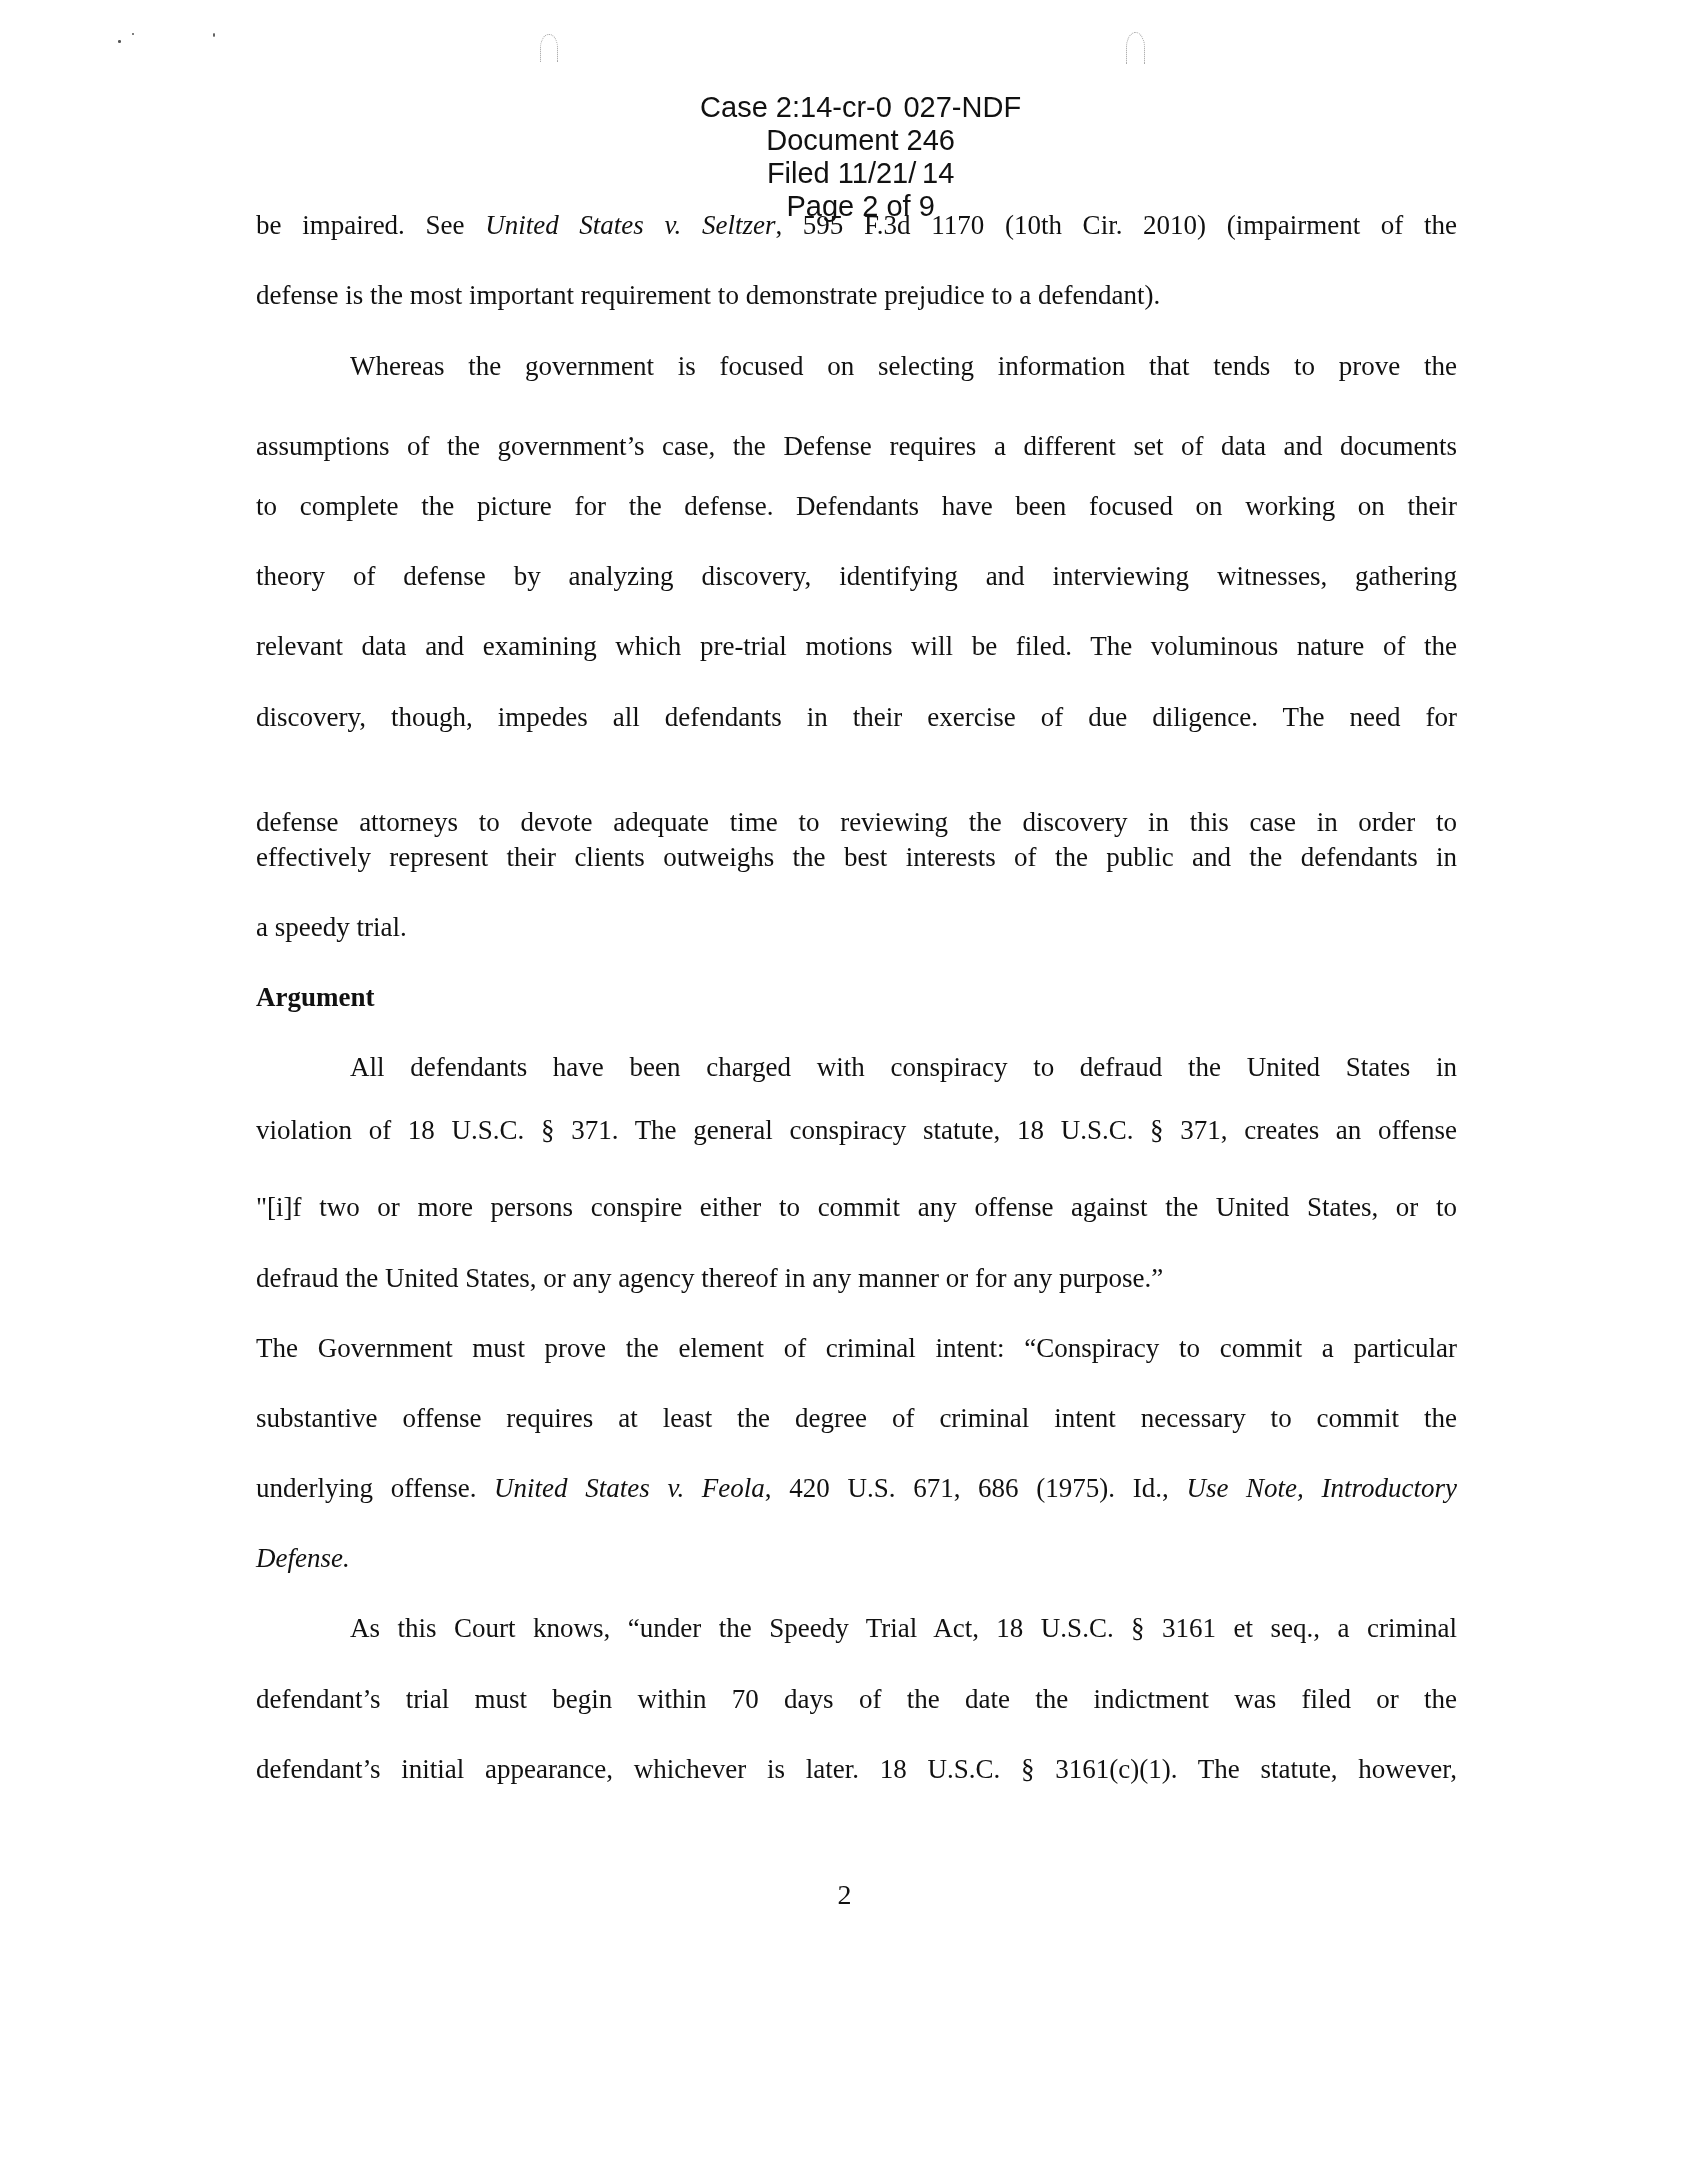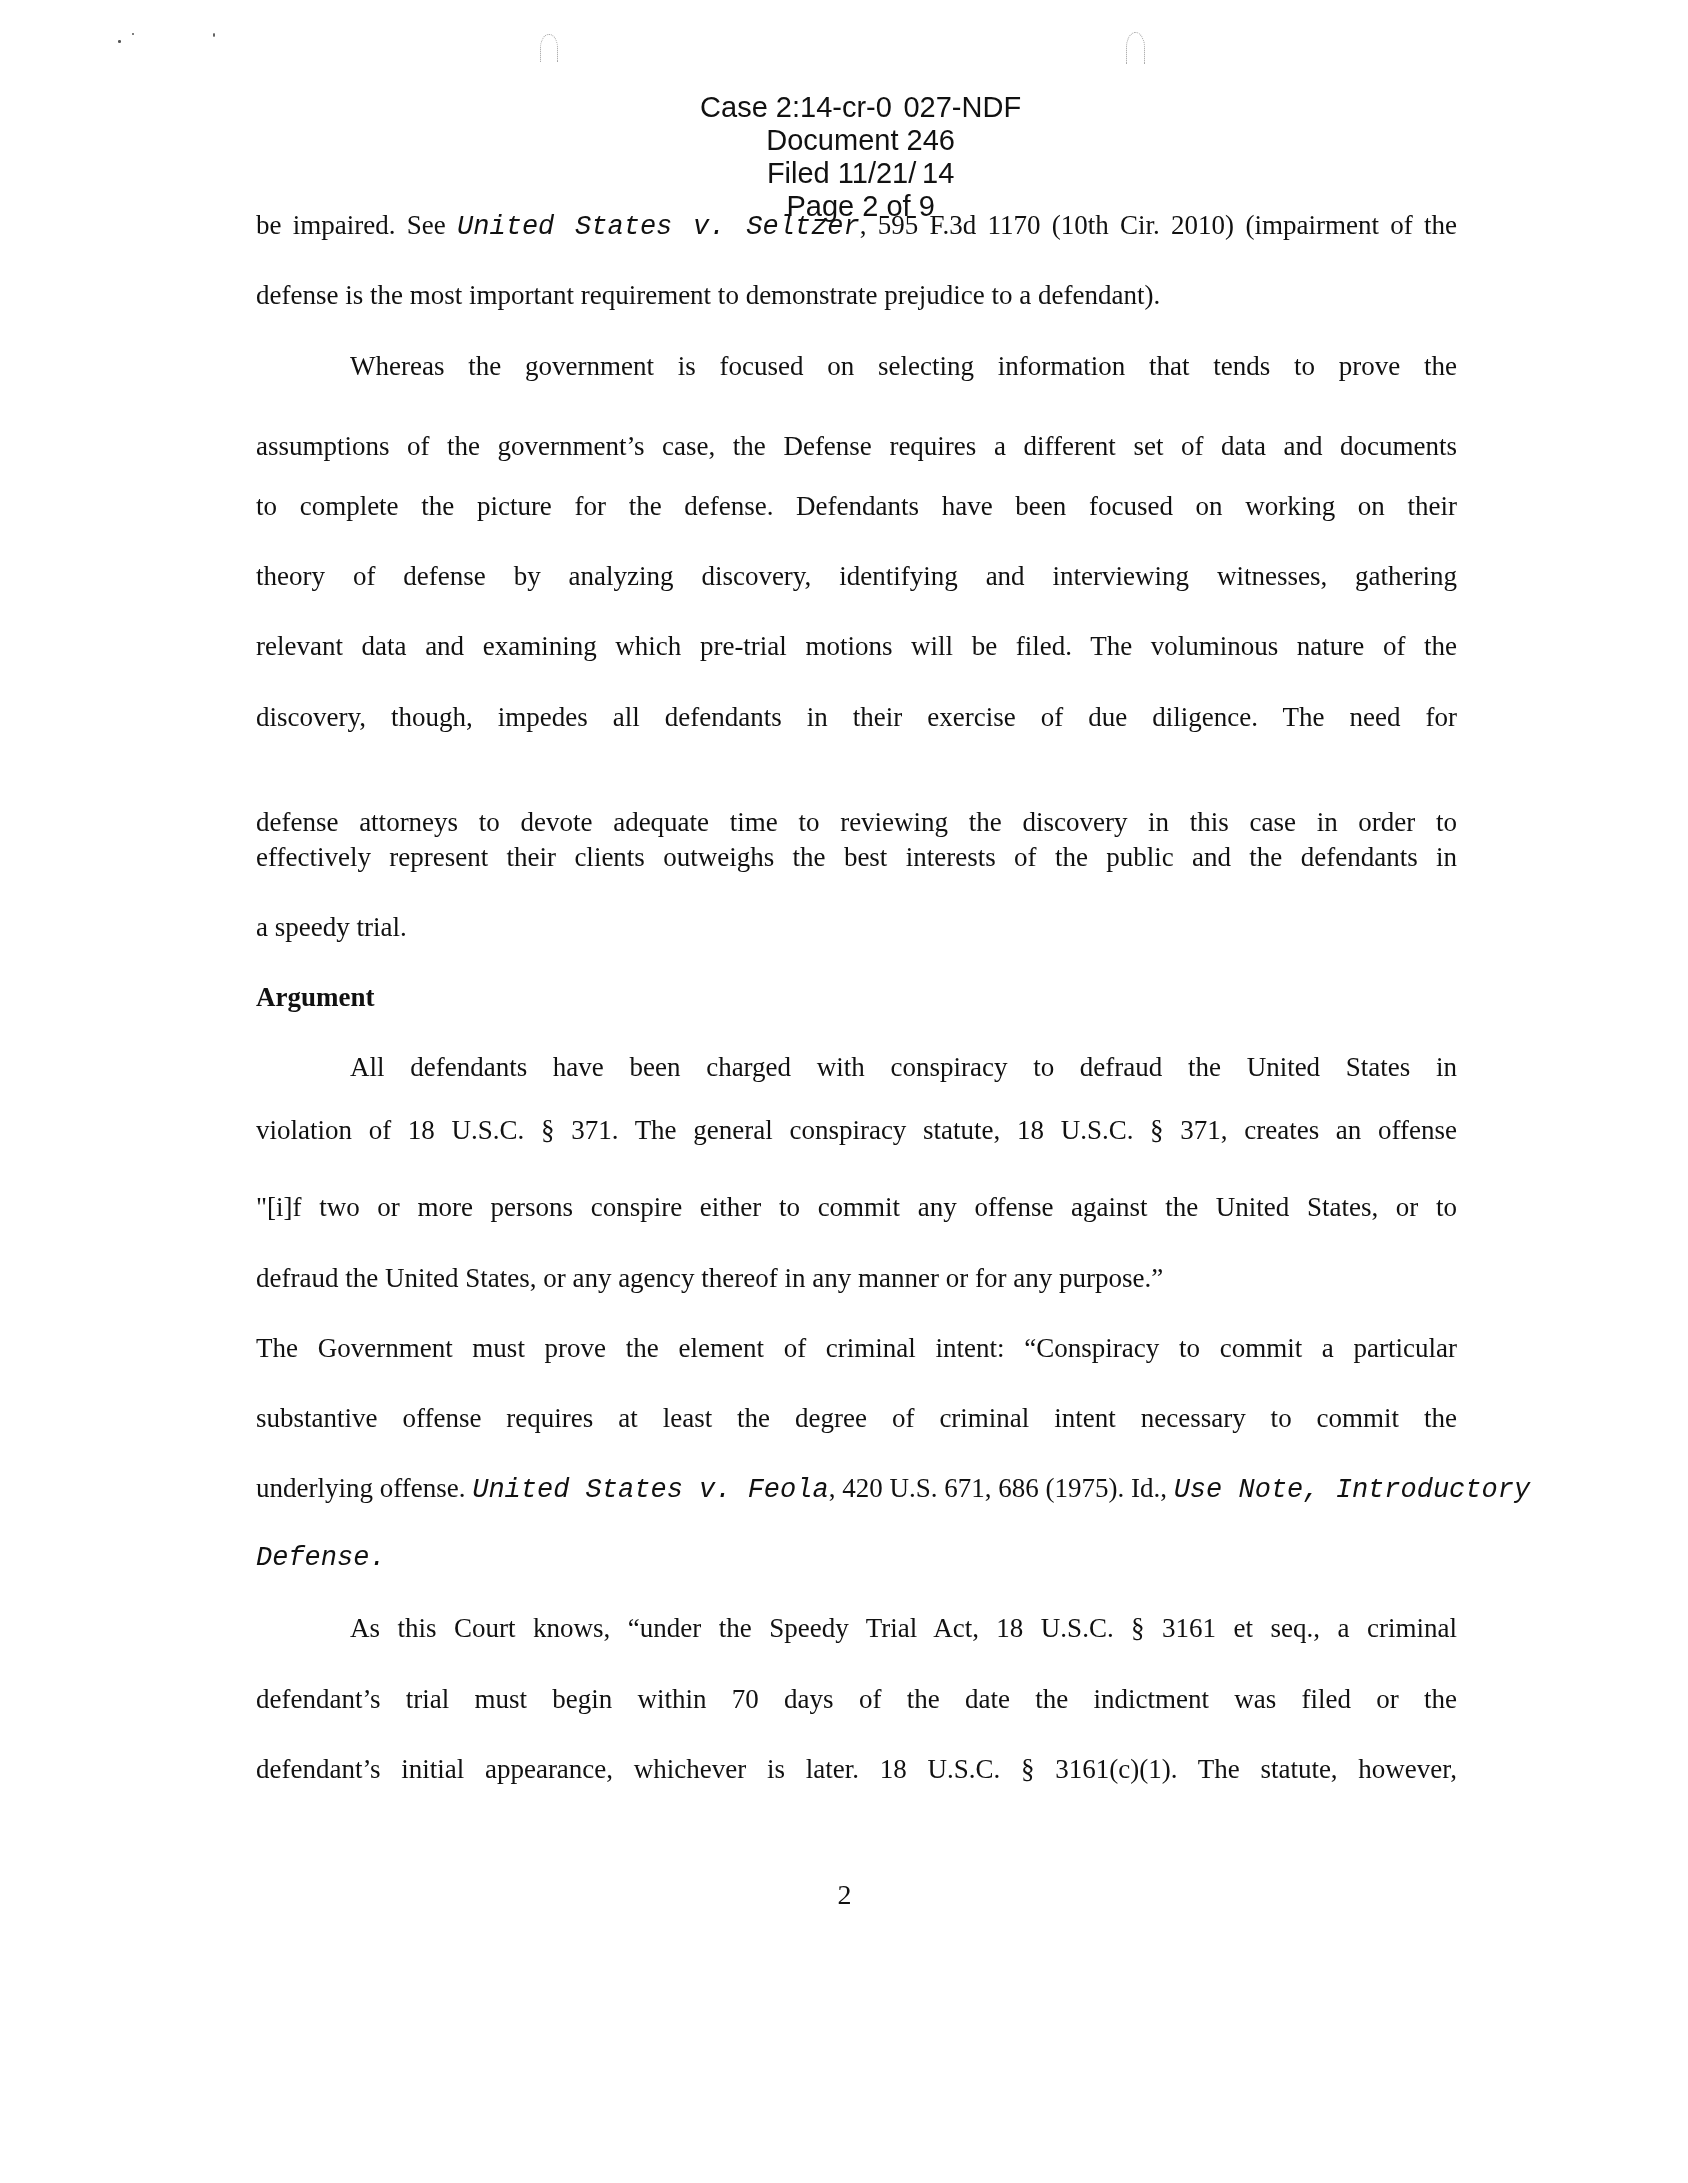--- a/index.html
+++ b/index.html
@@ -57,21 +57,21 @@
     }
     .line.indent {
       padding-left: 94px;
       width: 1107px;
     }
     .heading {
       font-weight: bold;
       text-align-last: left;
       font-family: Liberation Serif, serif;
     }
-    i, .it { font-style: italic; font-family: Liberation Mono, monospace; }
+    i, .it { font-style: italic; }
     .page-number {
       position: absolute;
       top: 1879px;
       left: 0;
       width: 1689px;
       text-align: center;
       font-family: "Liberation Serif", "DejaVu Serif", serif;
       font-size: 28px;
       color: #111;
     }

